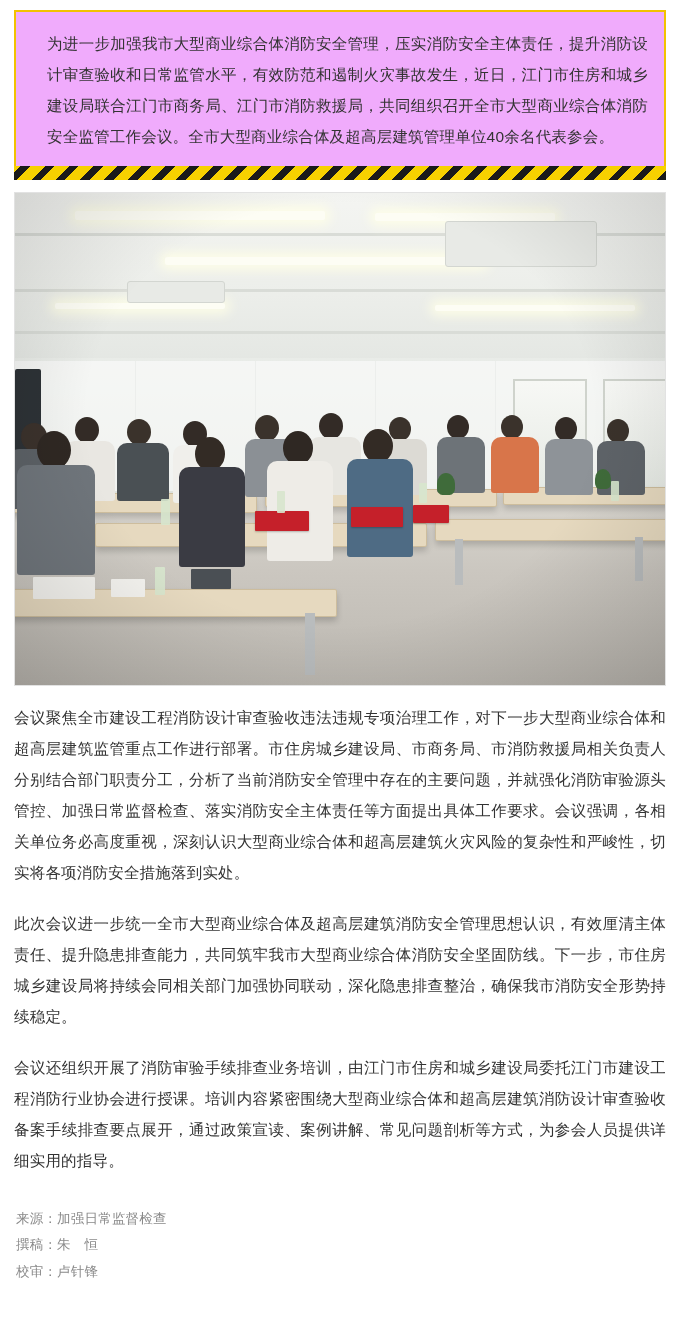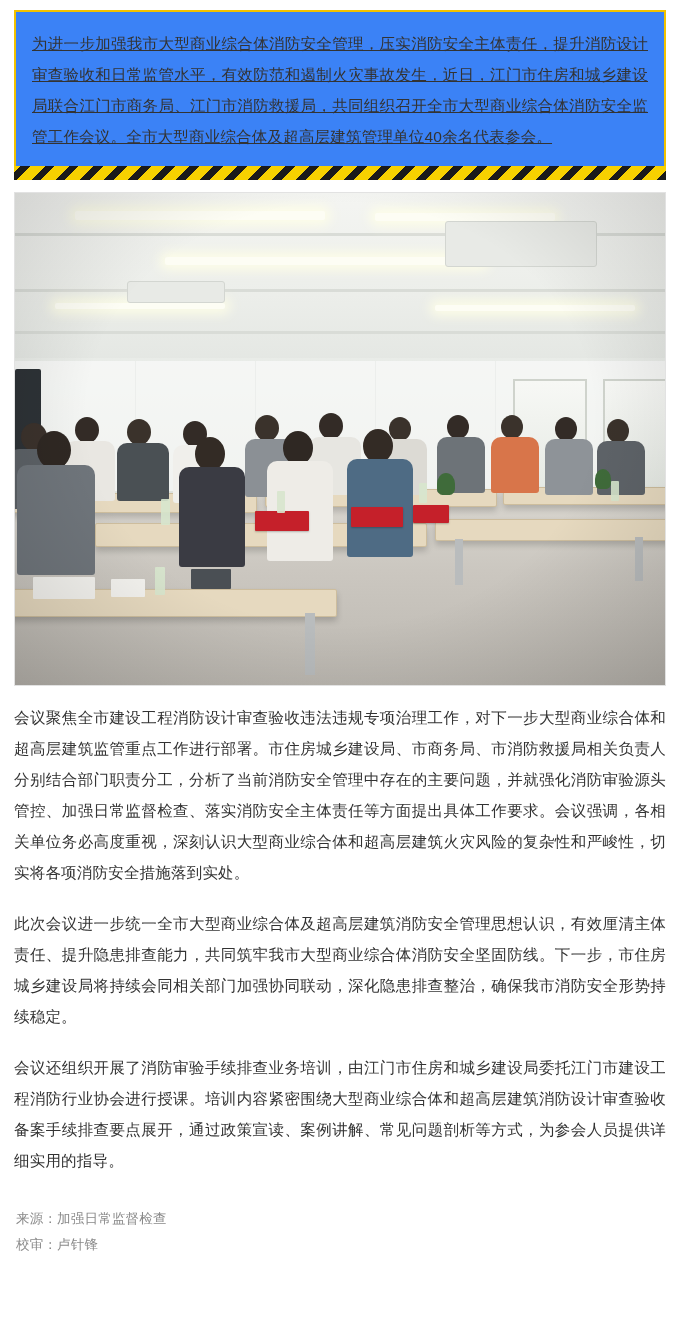--- a/index.html
+++ b/index.html
@@ -21,23 +21,22 @@
   }
 
   
   .lead-block {
     position: relative;
     margin-top: 10px;
     border-top: 2px solid #f2c200;
     border-left: 2px solid #f2c200;
     border-right: 2px solid #f2c200;
     box-sizing: border-box;
-    padding: 16px 16px 14px 16px;
-    background: #3b82f6;
-    text-decoration: underline;
+    padding: 16px 16px 14px 31px;
+    background: #f0abfc;
   }
   .lead-text {
     font-size: 15.5px;
     line-height: 2.0;
     color: #333333;
     text-align: justify;
     letter-spacing: 0.2px;
   }
   .hazard-bar {
     height: 14px;
@@ -298,16 +297,17 @@
   </div>
 
   <div class="body-copy">
     <p>会议聚焦全市建设工程消防设计审查验收违法违规专项治理工作，对下一步大型商业综合体和超高层建筑监管重点工作进行部署。市住房城乡建设局、市商务局、市消防救援局相关负责人分别结合部门职责分工，分析了当前消防安全管理中存在的主要问题，并就强化消防审验源头管控、加强日常监督检查、落实消防安全主体责任等方面提出具体工作要求。会议强调，各相关单位务必高度重视，深刻认识大型商业综合体和超高层建筑火灾风险的复杂性和严峻性，切实将各项消防安全措施落到实处。</p>
     <p>此次会议进一步统一全市大型商业综合体及超高层建筑消防安全管理思想认识，有效厘清主体责任、提升隐患排查能力，共同筑牢我市大型商业综合体消防安全坚固防线。下一步，市住房城乡建设局将持续会同相关部门加强协同联动，深化隐患排查整治，确保我市消防安全形势持续稳定。</p>
     <p>会议还组织开展了消防审验手续排查业务培训，由江门市住房和城乡建设局委托江门市建设工程消防行业协会进行授课。培训内容紧密围绕大型商业综合体和超高层建筑消防设计审查验收备案手续排查要点展开，通过政策宣读、案例讲解、常见问题剖析等方式，为参会人员提供详细实用的指导。</p>
   </div>
 
   <div class="credits">
     <div class="credit-line">来源：加强日常监督检查</div>
+    <div class="credit-line">撰稿：朱　恒</div>
     <div class="credit-line">校审：卢针锋</div>
   </div>
 
 </div>
 
 </body></html>

